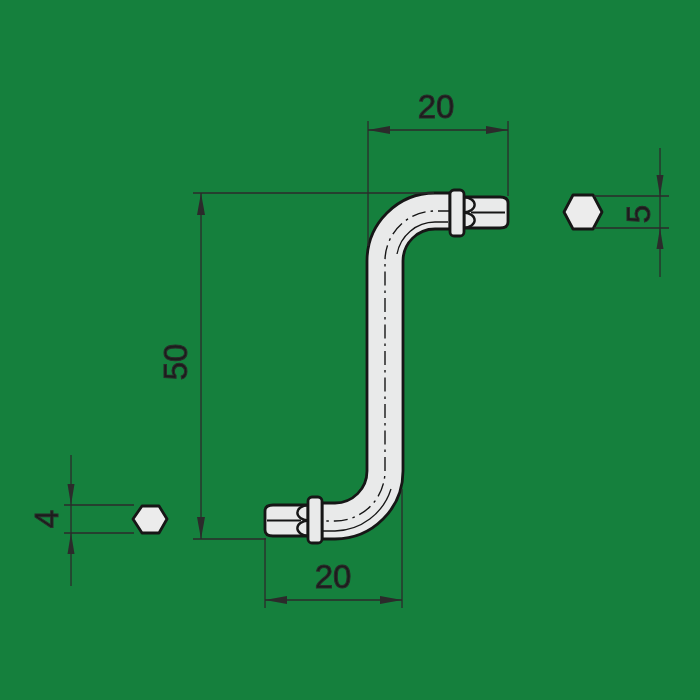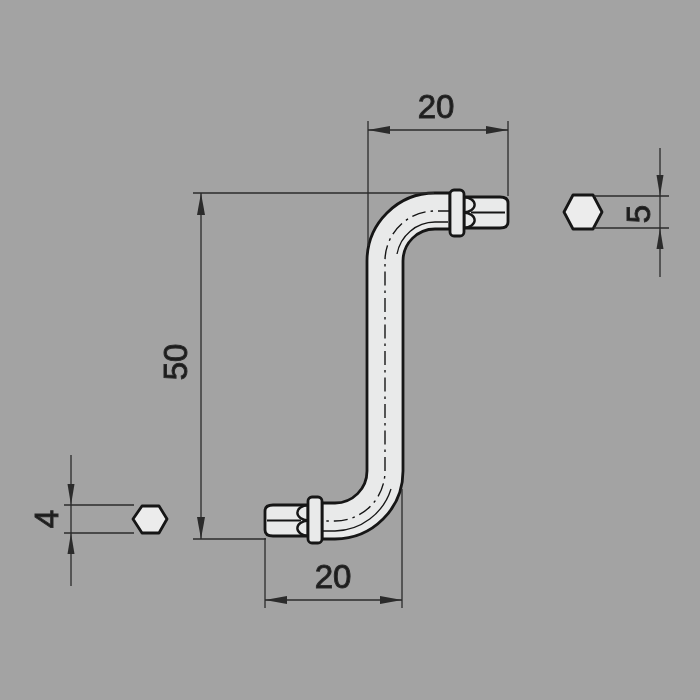--- a/index.html
+++ b/index.html
@@ -1,17 +1,17 @@
 <!DOCTYPE html>
 <html><head>
 <meta charset="utf-8">
 <style>
   html,body { margin:0; padding:0; }
   body { width:700px; height:700px; background:#ffffff; font-family:"Liberation Sans", sans-serif; }
-  .drawing-wrap { position:relative; width:700px; height:700px; background:#a3a3a3; overflow:hidden; }
+  .drawing-wrap { position:relative; width:700px; height:700px; background:#15803d; overflow:hidden; }
   svg { display:block; }
   .outline-fill  { stroke-width:2.8; stroke-linejoin:round; }
   .mid-line      { stroke-width:2.0; fill:none; }
   .neck-arc      { stroke-width:2.4; fill:none; }
   .contour       { stroke-width:1.3; fill:none; }
   .centerline    { stroke-width:1.4; fill:none; stroke-dasharray:14 5 2.5 5; }
   .dim-line      { stroke-width:1.3; fill:none; }
   .arrow         { stroke:none; }
   text.dim-text  { font-family:"Liberation Sans","DejaVu Sans",sans-serif; font-size:33px; fill:#1c1c1c; }
 </style>

